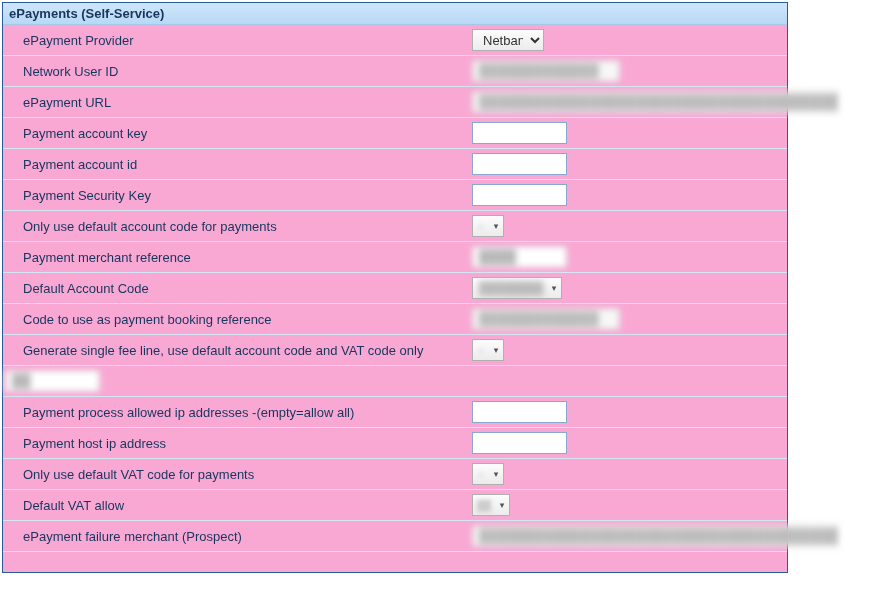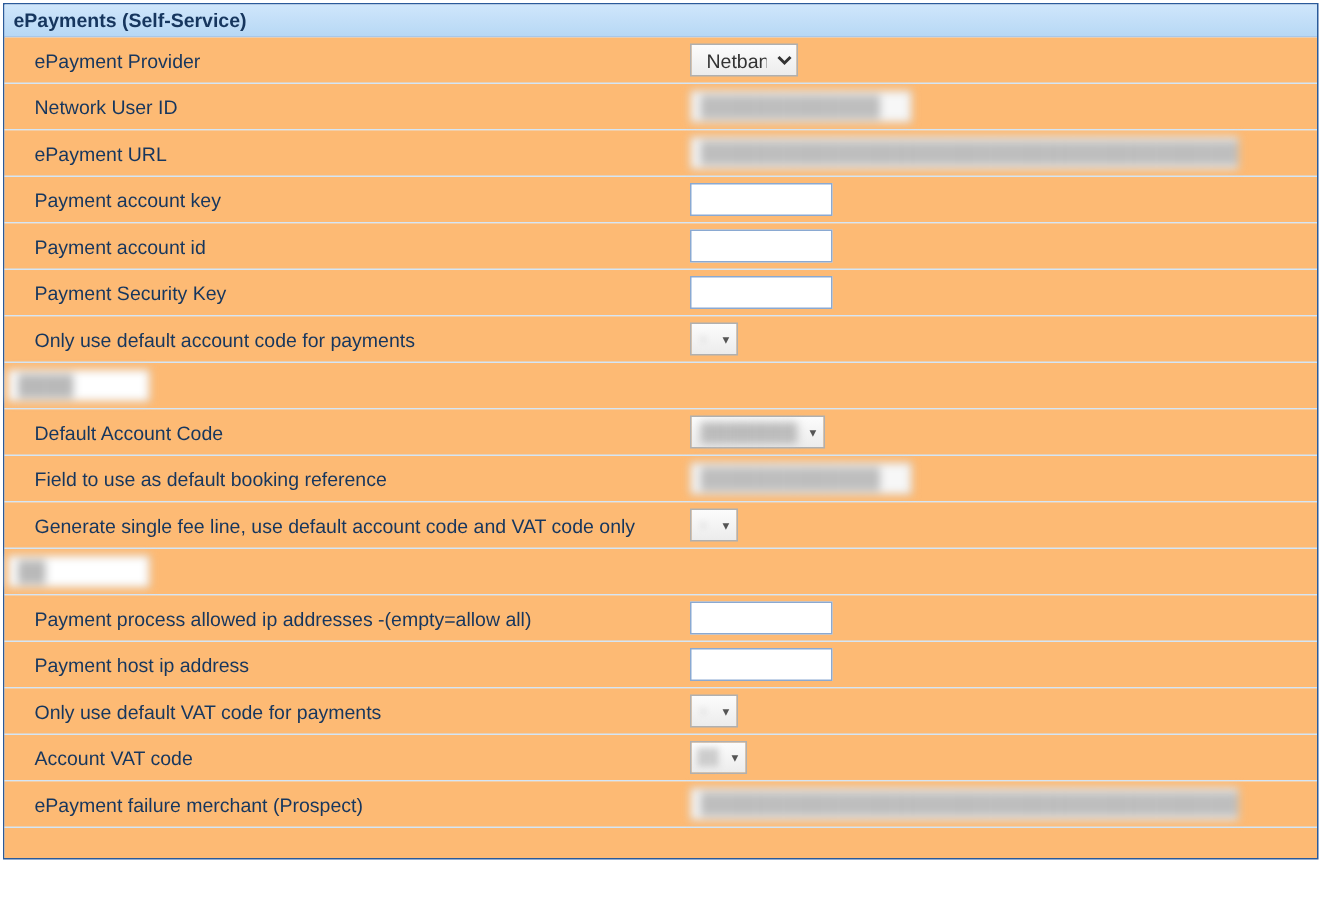--- a/index.html
+++ b/index.html
@@ -5,38 +5,39 @@
   * { box-sizing: border-box; }
   body {
     margin: 0;
     font-family: "Segoe UI", Tahoma, Arial, sans-serif;
     font-size: 13px;
     background: #fff;
     color: #0b3a6b;
     padding: 2px;
   }
   .panel {
-    width: 877px;
+    width: 786px;
     border: 1px solid #2a5a9a;
   }
   .panel-header {
     background: linear-gradient(#cfe6fb, #b7d8f5);
     border-bottom: 1px solid #a9c7e8;
     font-weight: bold;
     color: #16365e;
     padding: 3px 6px;
     font-size: 13px;
   }
   .rows { }
   .row {
     display: flex;
     align-items: center;
     height: 31px;
-    background: #fdba74;
+    background: #f9a8d4;
     border-bottom: 1px solid #d4e6f6;
+    gap: 12px;
   }
   .label {
     flex: 0 0 455px;
     padding-left: 20px;
     color: #16365e;
   }
   .control {
     flex: 1;
     padding-left: 2px;
   }
@@ -183,38 +184,39 @@
       <div class="label">Only use default account code for payments</div>
       <div class="control">
         <span class="drop-small">
           <span class="blank">▪</span>
             <span class="caret">▾</span>
         </span>
       </div>
     </div>
 
     <div class="row">
+      <div class="label">Payment merchant reference</div>
       <div class="control">
         <span class="blur-white" style="width:95px;">████</span>
       </div>
     </div>
 
     <div class="row">
       <div class="label">Default Account Code</div>
       <div class="control">
         <span class="drop-medium">
           <span class="blank">███████</span>
             <span class="caret">▾</span>
         </span>
       </div>
     </div>
 
 
     <div class="row">
-      <div class="label">Field to use as default booking reference</div>
+      <div class="label">Code to use as payment booking reference</div>
       <div class="control">
         <span class="blur-field" style="width:148px;">█████████████</span>
       </div>
     </div>
 
     <div class="row">
       <div class="label">Generate single fee line, use default account code and VAT code only</div>
       <div class="control">
         <span class="drop-small">
           <span class="blank">▪</span>
@@ -247,21 +249,21 @@
       <div class="label">Only use default VAT code for payments</div>
       <div class="control">
         <span class="drop-small">
           <span class="blank">▪</span>
             <span class="caret">▾</span>
         </span>
       </div>
     </div>
 
     <div class="row">
-      <div class="label">Account VAT code</div>
+      <div class="label">Default VAT allow</div>
       <div class="control">
         <span class="drop-small" style="width:38px;">
           <span class="blank">██</span>
             <span class="caret">▾</span>
         </span>
       </div>
     </div>
 
     <div class="row">
       <div class="label">ePayment failure merchant (Prospect)</div>

